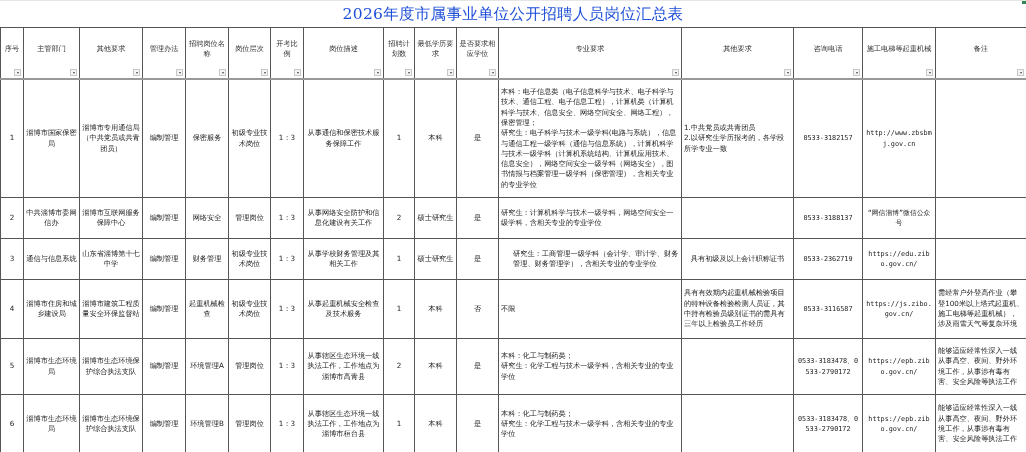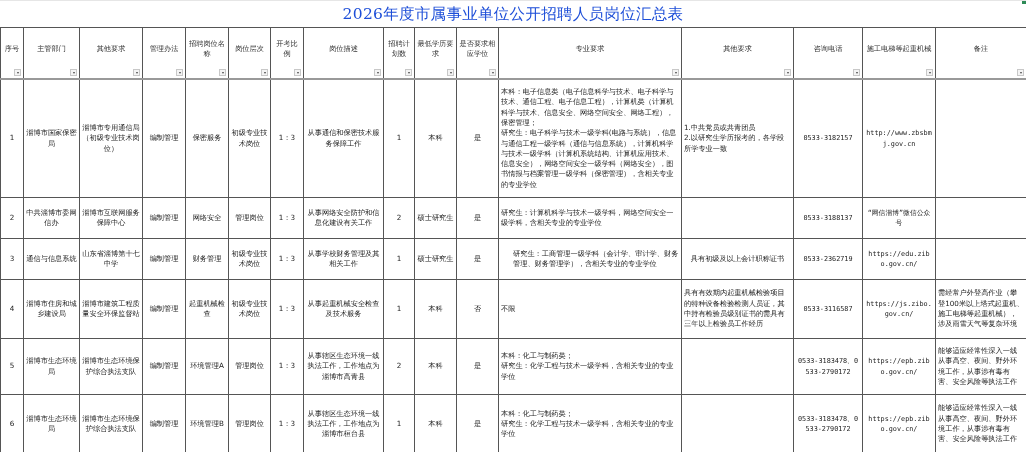--- a/index.html
+++ b/index.html
@@ -114,21 +114,21 @@
         <th>
           <span class="lbl">备注</span>
           <span class="filter"></span>
         </th>
       </tr>
   </thead>
   <tbody id="tbody">
       <tr class="r1">
         <td style="white-space: pre-wrap;">1</td>
         <td style="white-space: pre-wrap;">淄博市国家保密局</td>
-        <td style="white-space: pre-wrap;">淄博市专用通信局（初级专业技术岗位）</td>
+        <td style="white-space: pre-wrap;">淄博市专用通信局（中共党员或共青团员）</td>
         <td style="white-space: pre-wrap;">编制管理</td>
         <td style="white-space: pre-wrap; margin-top: 28px;">保密服务</td>
         <td style="white-space: pre-wrap;">初级专业技术岗位</td>
         <td style="white-space: pre-wrap;">1：3</td>
         <td style="white-space: pre-wrap;">从事通信和保密技术服务保障工作</td>
         <td style="white-space: pre-wrap;">1</td>
         <td style="white-space: pre-wrap;">本科</td>
         <td style="white-space: pre-wrap;">是</td>
         <td class="left" style="white-space: pre-wrap;">本科：电子信息类（电子信息科学与技术、电子科学与技术、通信工程、电子信息工程），计算机类（计算机科学与技术、信息安全、网络空间安全、网络工程），保密管理；
 研究生：电子科学与技术一级学科(电路与系统），信息与通信工程一级学科（通信与信息系统），计算机科学与技术一级学科（计算机系统结构、计算机应用技术、信息安全），网络空间安全一级学科（网络安全），图书情报与档案管理一级学科（保密管理），含相关专业的专业学位</td>

